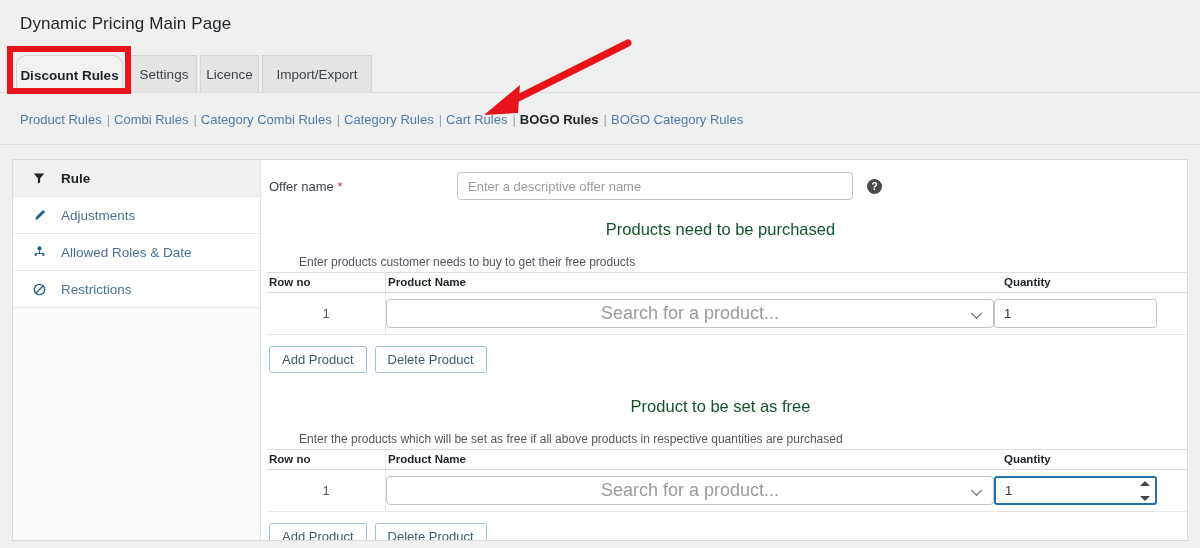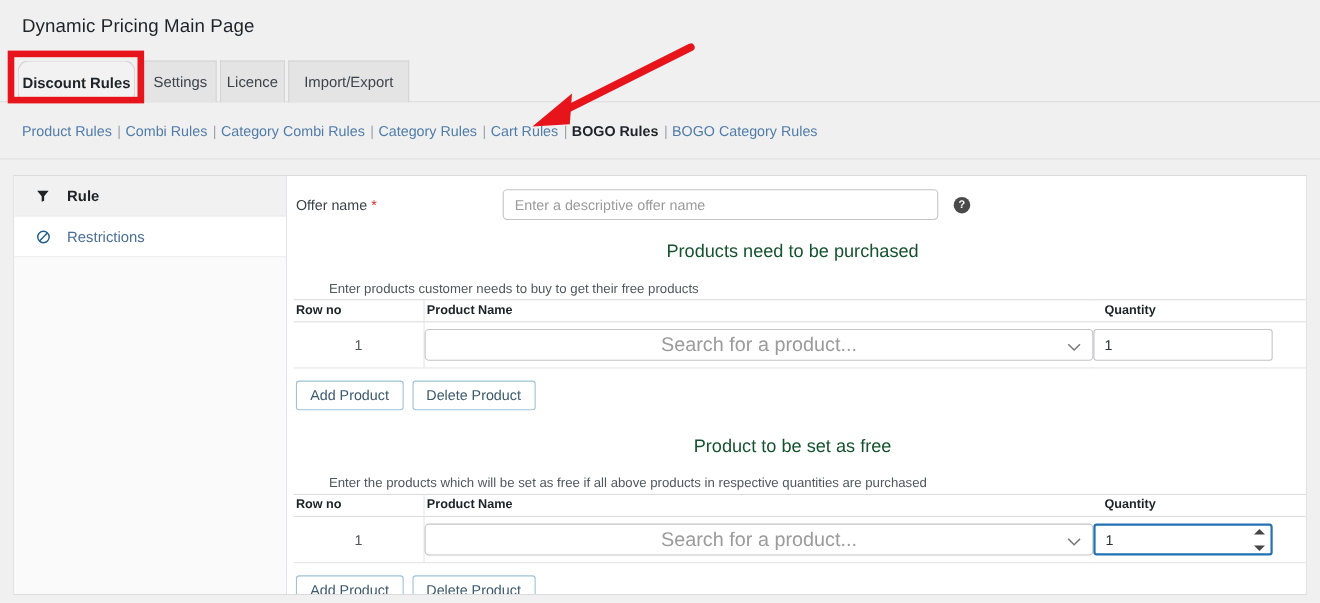--- a/index.html
+++ b/index.html
@@ -377,20 +377,40 @@
 <div class="panel">
 
   <div class="sidebar">
     <div class="side-item active">
       <span class="side-icon">
         <svg width="12" height="12" viewBox="0 0 16 16">
             <path d="M1 2h14l-5.5 6.4V14l-3 1.2V8.4z" fill="currentColor"></path>
           </svg>
       </span>
       <span>Rule</span>
+    </div>
+    <div class="side-item">
+      <span class="side-icon">
+        <svg width="13" height="13" viewBox="0 0 16 16">
+            <path d="M12.3 1.2l2.5 2.5-8.6 8.6-3.3.8.8-3.3z" fill="currentColor"></path>
+          </svg>
+      </span>
+      <span>Adjustments</span>
+    </div>
+    <div class="side-item">
+      <span class="side-icon">
+        <svg width="13" height="13" viewBox="0 0 16 16">
+          <circle cx="8" cy="3" r="2.6" fill="currentColor"></circle>
+          <rect x="7.4" y="5.5" width="1.2" height="4" fill="currentColor"></rect>
+          <rect x="2.6" y="8.4" width="10.8" height="1.2" fill="currentColor"></rect>
+          <rect x="2" y="9.4" width="2.6" height="2.6" fill="currentColor"></rect>
+          <rect x="11.4" y="9.4" width="2.6" height="2.6" fill="currentColor"></rect>
+        </svg>
+      </span>
+      <span>Allowed Roles &amp; Date</span>
     </div>
     <div class="side-item">
       <span class="side-icon">
         <svg width="13" height="13" viewBox="0 0 16 16">
           <circle cx="8" cy="8" r="6.4" fill="none" stroke="currentColor" stroke-width="1.6"></circle>
           <line x1="3.6" y1="12.4" x2="12.4" y2="3.6" stroke="currentColor" stroke-width="1.6"></line>
         </svg>
       </span>
       <span>Restrictions</span>
     </div>

